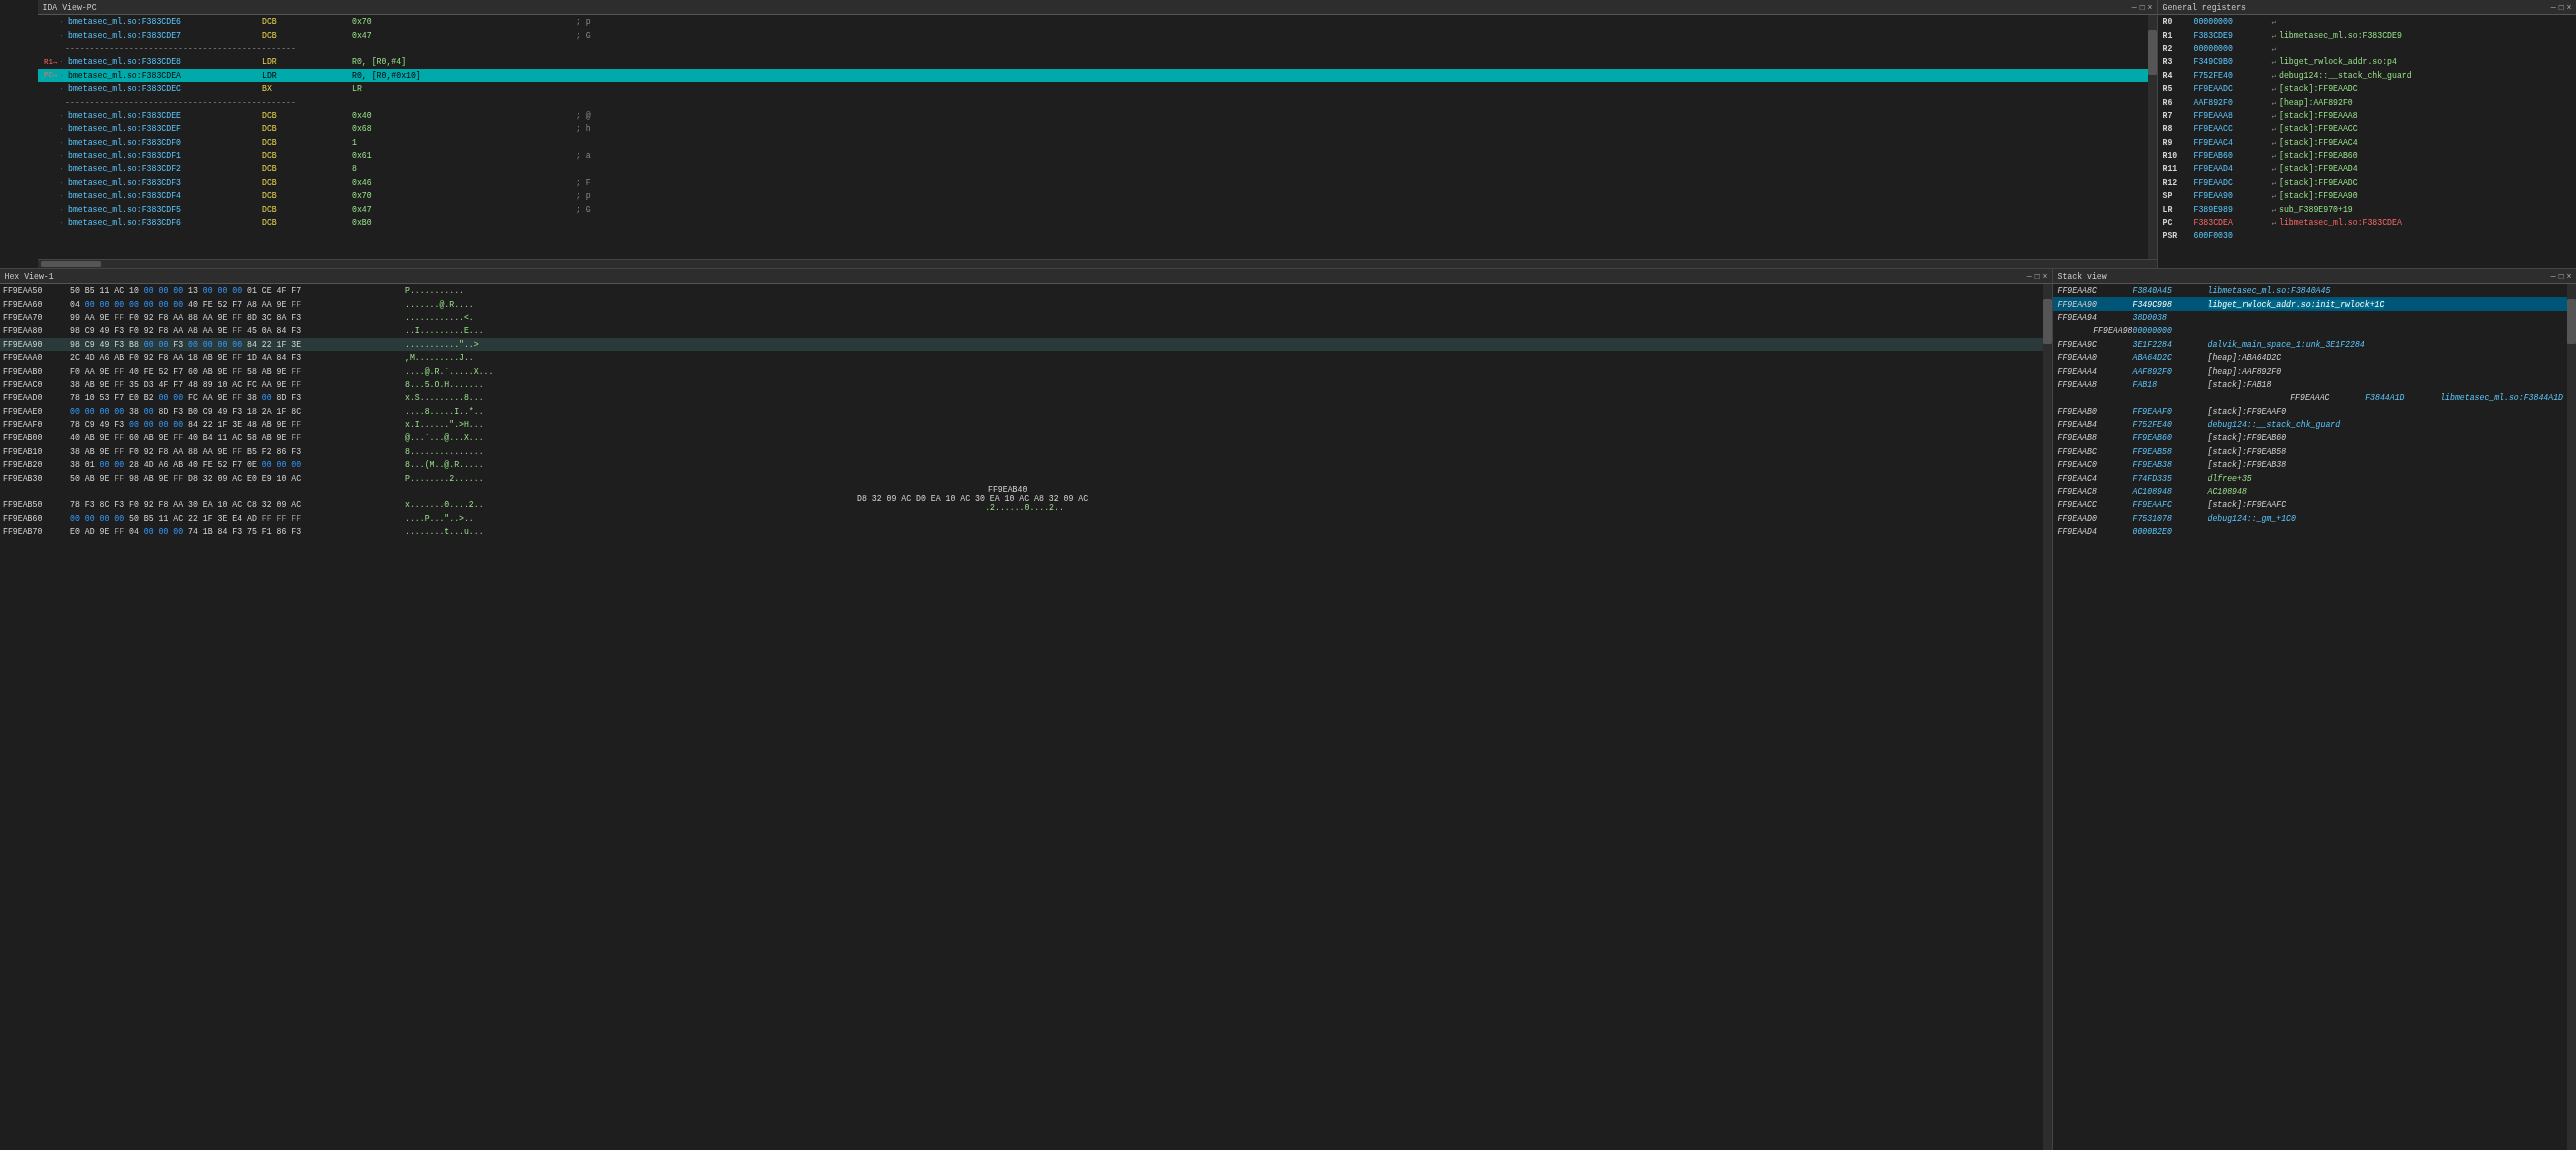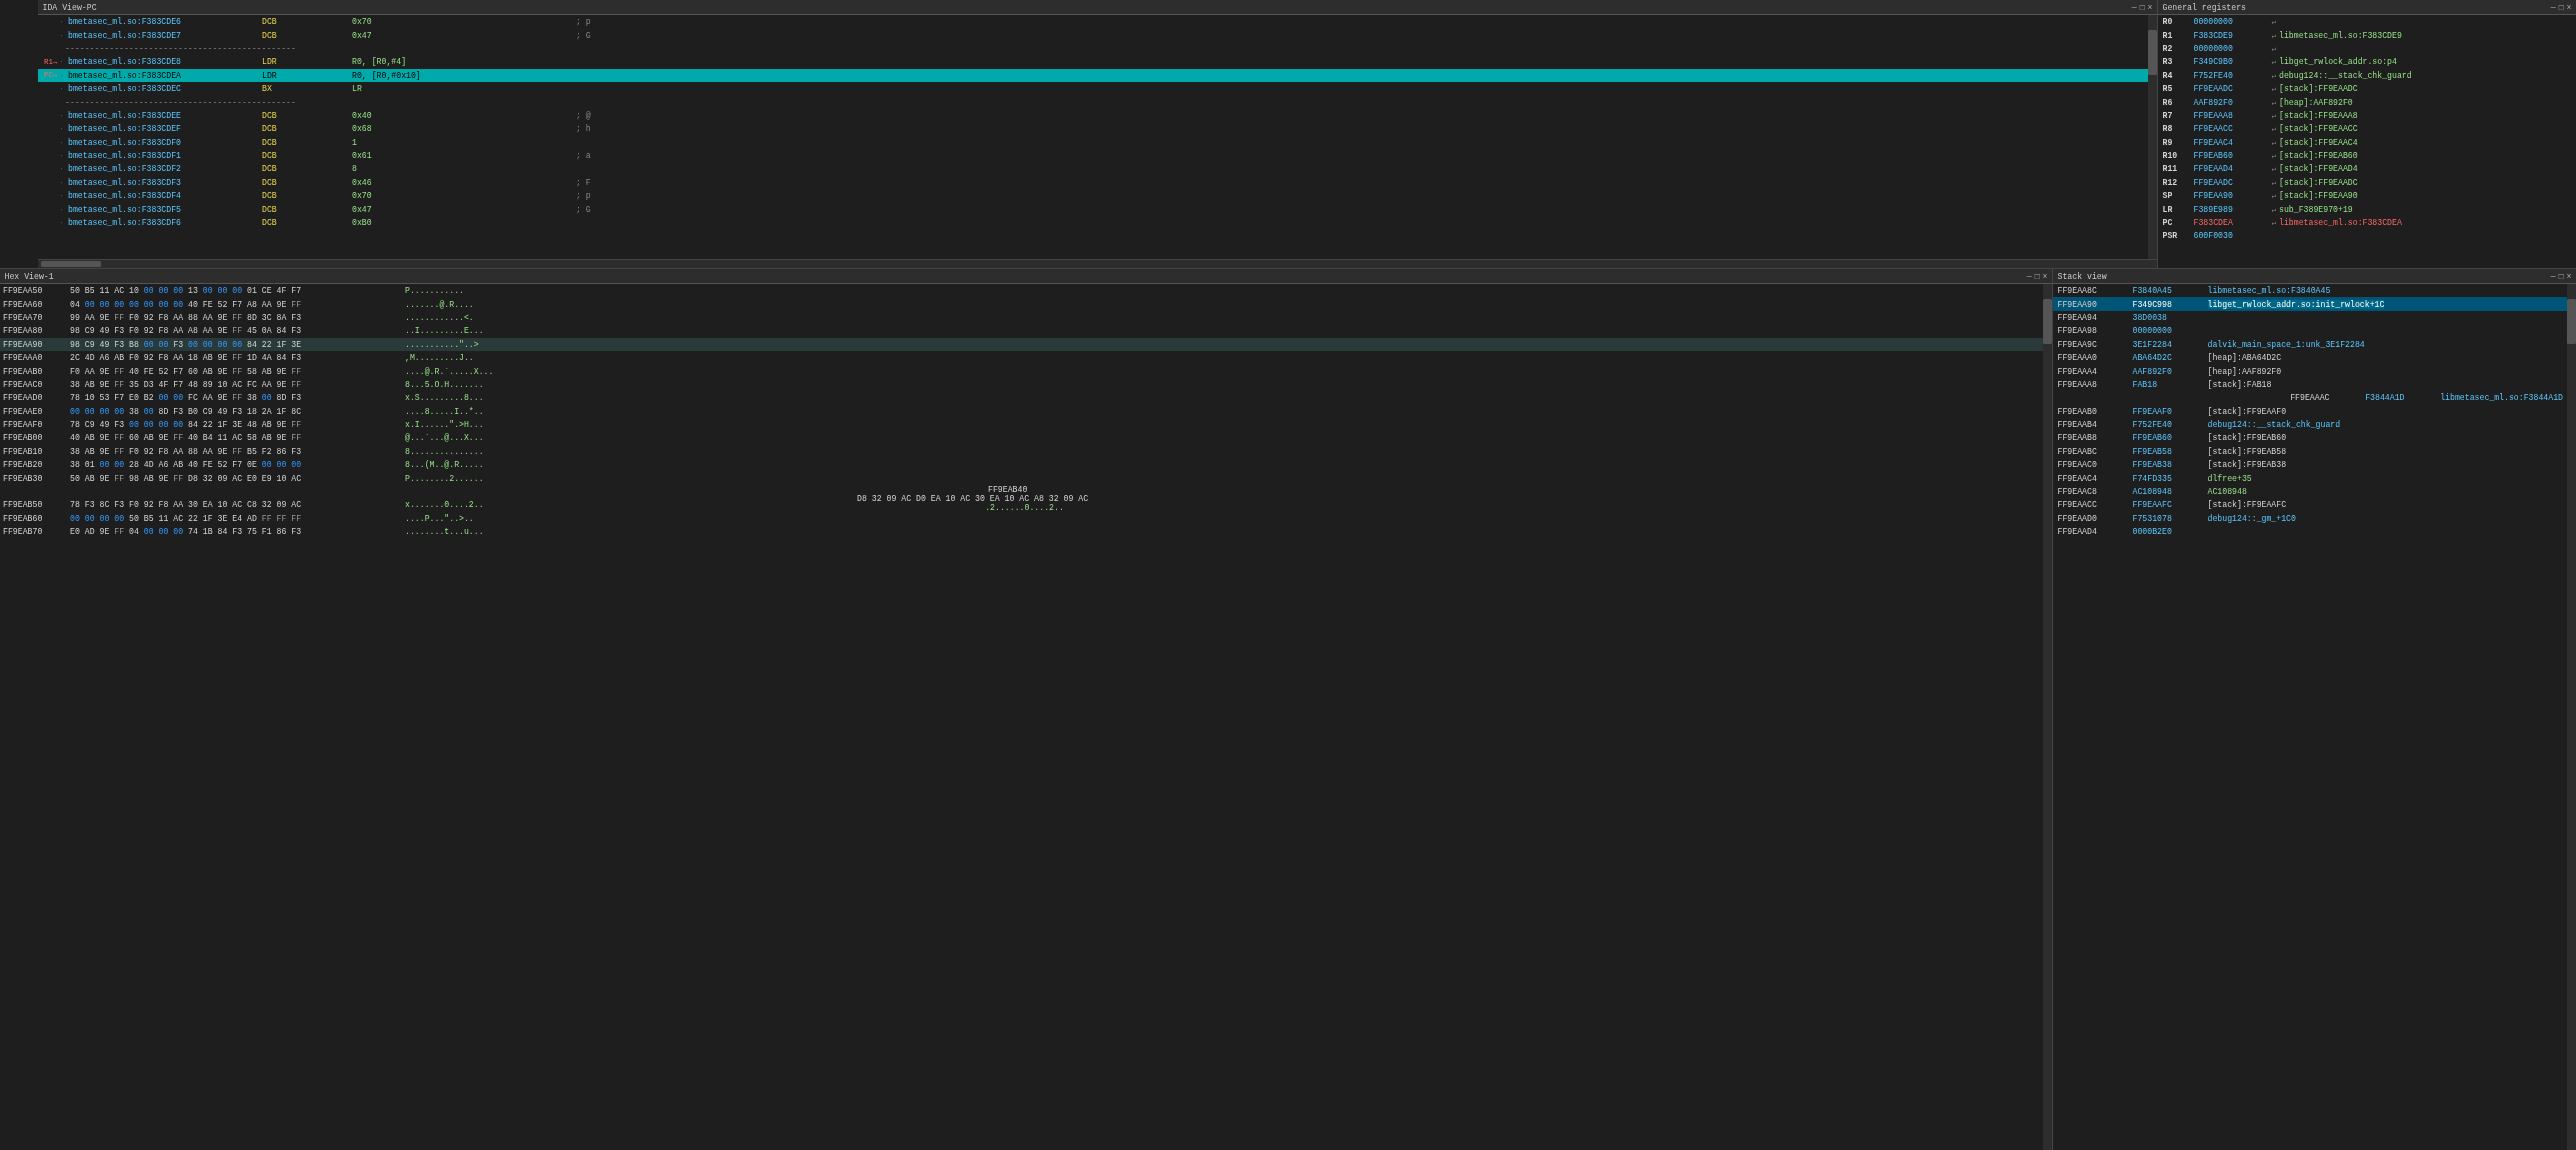--- a/index.html
+++ b/index.html
@@ -248,20 +248,21 @@
       display: flex;
       flex-direction: column;
     }
 
     .stack-line {
       display: flex;
       align-items: center;
       padding: 0 4.5px;
       height: 13.4px;
       white-space: nowrap;
+      font-style: italic;
     }
 
     .stack-line.active-stack {
       background: #005577;
     }
 
     .stack-addr {
       width: 75px;
       color: #d4d4d4;
     }
@@ -678,21 +679,21 @@
               <span class="stack-addr" style="width: 75px; color: rgb(212, 212, 212);">FF9EAA90</span>
               <span class="stack-value" style="width: 75px; color: rgb(255, 255, 255);">F349C998</span>
               <span class="stack-ref" style="color: rgb(255, 255, 255); background: rgb(0, 102, 136);">libget_rwlock_addr.so:init_rwlock+1C</span>
             </div>
             <div class="stack-line" style="display: flex; align-items: center; padding: 0px 4.5px; height: 13.4px; white-space: nowrap;">
               <span class="stack-addr" style="width: 75px; color: rgb(212, 212, 212);">FF9EAA94</span>
               <span class="stack-value" style="width: 75px; color: rgb(91, 200, 255);">38D0038</span>
               <span class="stack-ref" style="color: rgb(152, 226, 138);"></span>
             </div>
             <div class="stack-line" style="display: flex; align-items: center; padding: 0px 4.5px; height: 13.4px; white-space: nowrap;">
-              <span class="stack-addr" style="width: 75px; color: rgb(212, 212, 212);">FF9EAA98</span>
+              <span class="stack-addr" style="width: 75px; color: rgb(212, 212, 212); text-align: right;">FF9EAA98</span>
               <span class="stack-value" style="width: 75px; color: rgb(91, 200, 255);">00000000</span>
               <span class="stack-ref" style="color: rgb(152, 226, 138);"></span>
             </div>
             <div class="stack-line" style="display: flex; align-items: center; padding: 0px 4.5px; height: 13.4px; white-space: nowrap;">
               <span class="stack-addr" style="width: 75px; color: rgb(212, 212, 212);">FF9EAA9C</span>
               <span class="stack-value" style="width: 75px; color: rgb(91, 200, 255);">3E1F2284</span>
               <span class="stack-ref" style="color: rgb(91, 200, 255);">dalvik_main_space_1:unk_3E1F2284</span>
             </div>
             <div class="stack-line" style="display: flex; align-items: center; padding: 0px 4.5px; height: 13.4px; white-space: nowrap;">
               <span class="stack-addr" style="width: 75px; color: rgb(212, 212, 212);">FF9EAAA0</span>

